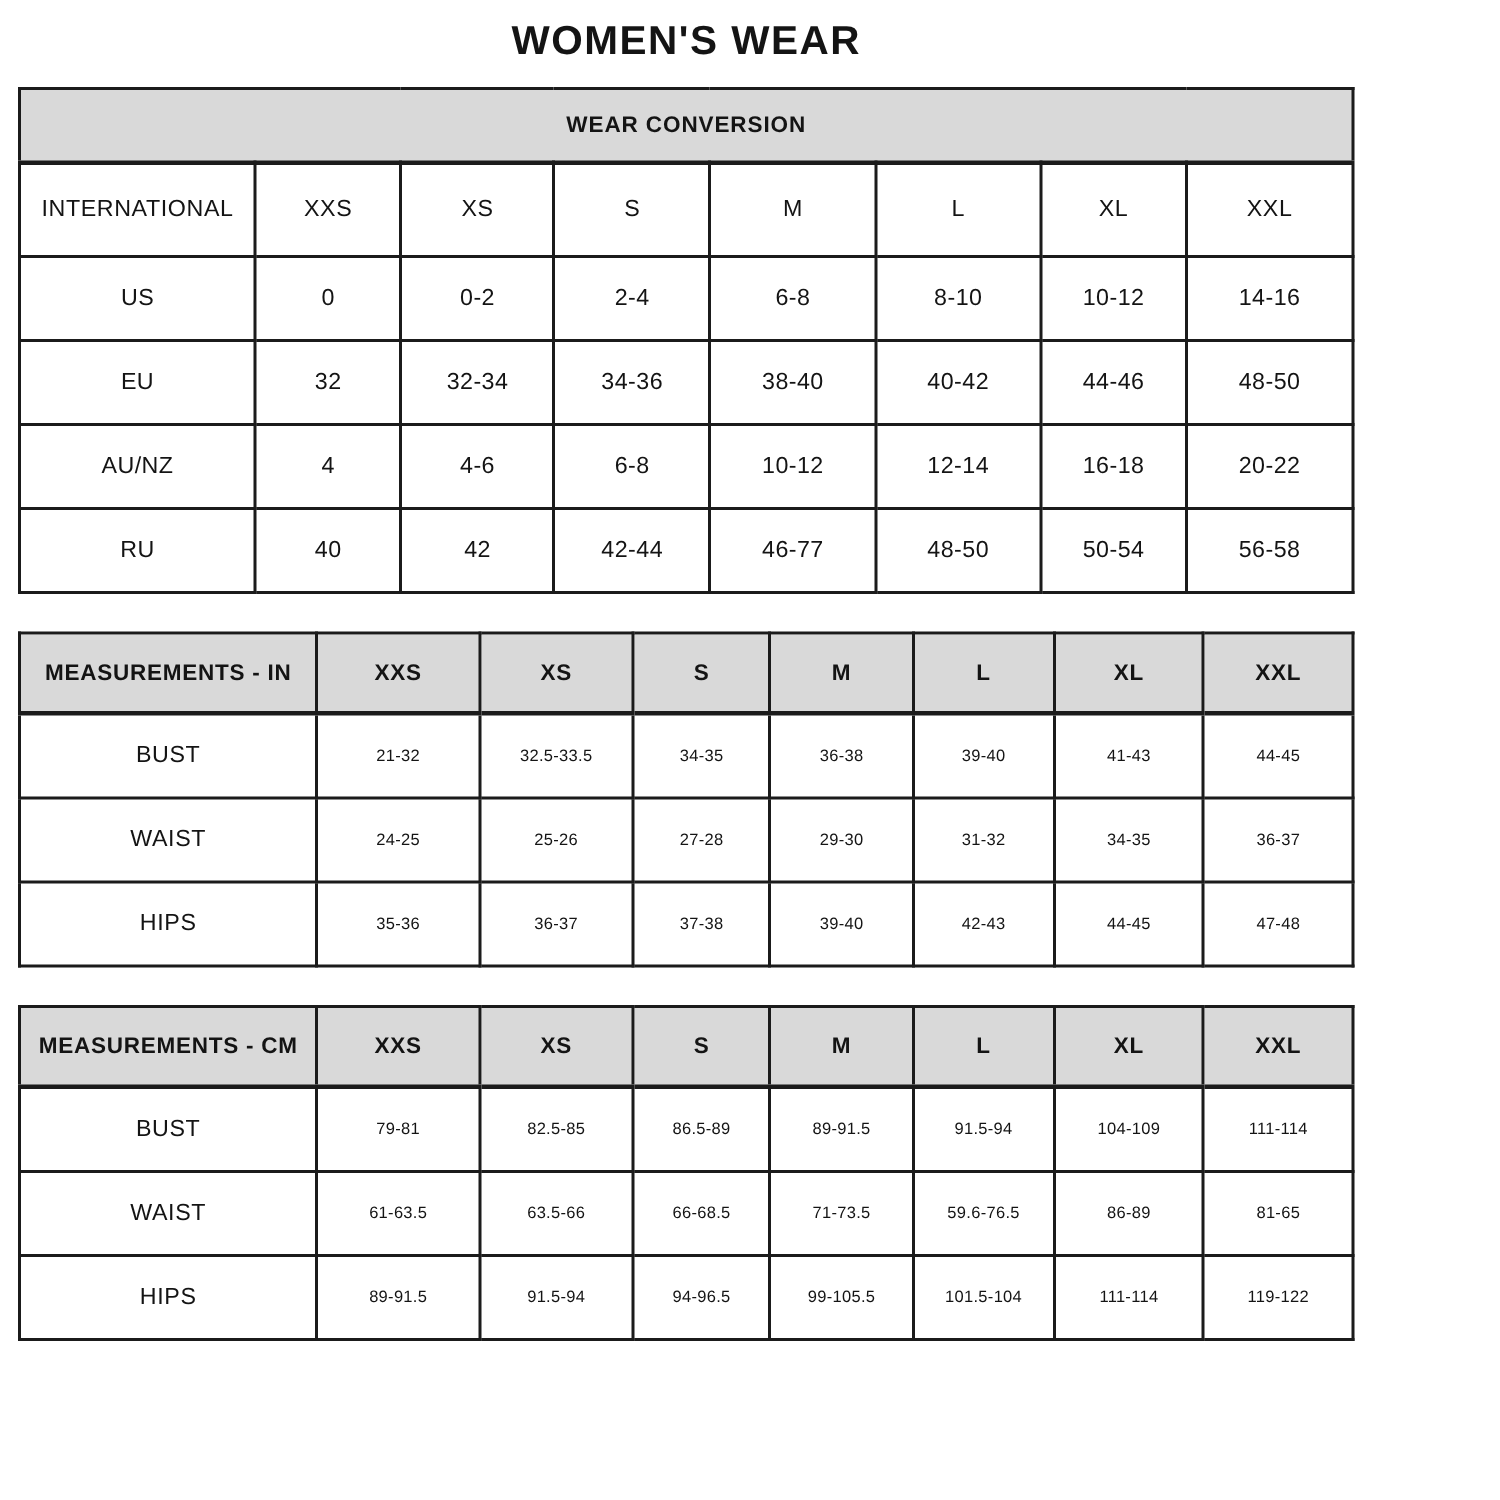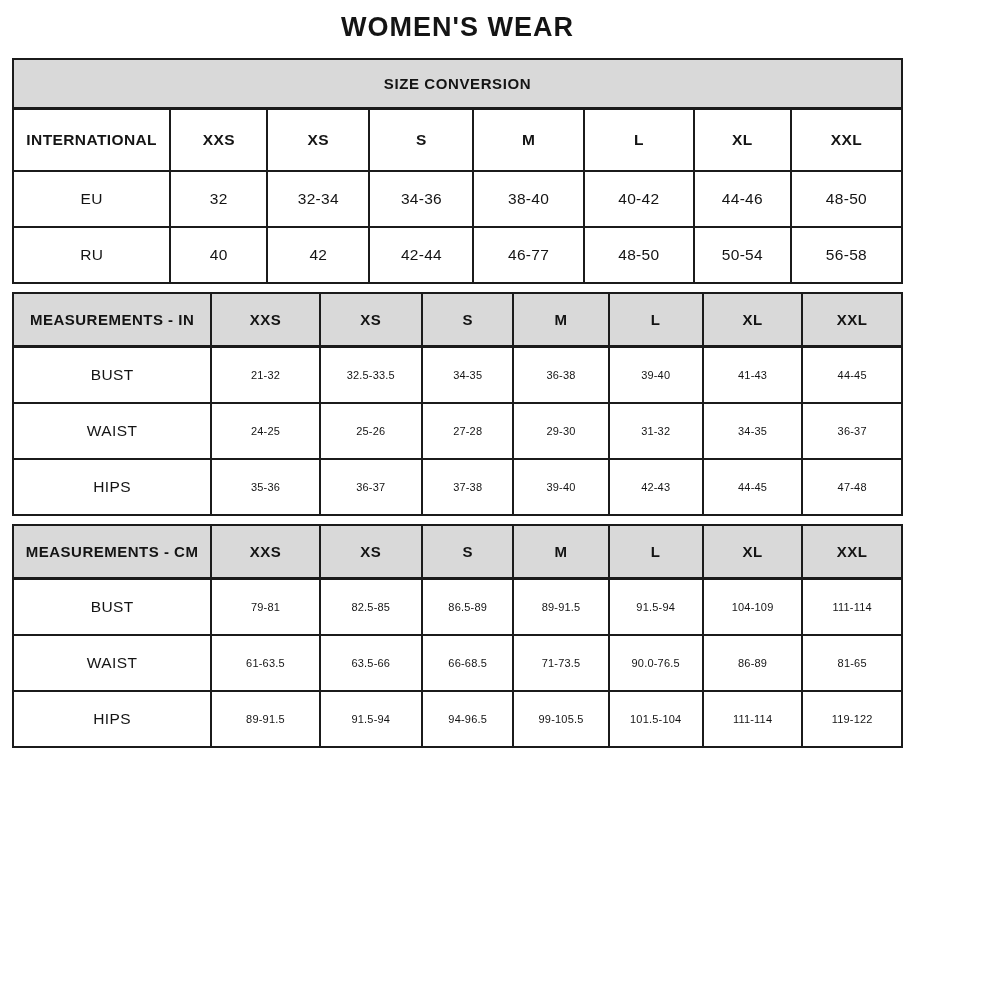--- a/index.html
+++ b/index.html
@@ -42,33 +42,33 @@
   .conv .band th {
     background: #d9d9d9;
     height: 47px;
     font-size: 15px;
     font-weight: 700;
     letter-spacing: 0.6px;
     border-bottom-width: 3px;
   }
   .conv .cols th {
     height: 60px;
-    font-weight: 700;
+    font-weight: 400;
     font-size: 15.5px;
     letter-spacing: 0.4px;
   }
   .conv tbody td {
     height: 54px;
     font-size: 15.5px;
     font-weight: 400;
     letter-spacing: 0.3px;
   }
   
   .meas {
-    margin-top: 8px;
+    margin-top: 25px;
   }
   .meas .band th {
     background: #d9d9d9;
     height: 51px;
     font-size: 15px;
     font-weight: 700;
     letter-spacing: 0.5px;
     border-bottom-width: 3px;
   }
   .meas tbody td {
@@ -96,43 +96,63 @@
         <col style="width:10.9%">
         <col style="width:11.5%">
         <col style="width:11.7%">
       <col style="width:12.4%">
         <col style="width:12.4%">
         <col style="width:10.9%">
         <col style="width:12.5%">
     </colgroup>
     <thead>
       <tr class="band">
-        <th colspan="8">SIZE CONVERSION</th>
+        <th colspan="8">WEAR CONVERSION</th>
       </tr>
       <tr class="cols">
           <th>INTERNATIONAL</th>
           <th>XXS</th>
           <th>XS</th>
           <th>S</th>
           <th>M</th>
           <th>L</th>
           <th>XL</th>
           <th>XXL</th>
         </tr>
     </thead>
     <tbody>
         <tr>
+          <td class="row-label">US</td>
+          <td>0</td>
+          <td>0-2</td>
+          <td>2-4</td>
+          <td>6-8</td>
+          <td>8-10</td>
+          <td>10-12</td>
+          <td>14-16</td>
+        </tr>
+        <tr>
           <td class="row-label">EU</td>
           <td>32</td>
           <td>32-34</td>
           <td>34-36</td>
           <td>38-40</td>
           <td>40-42</td>
           <td>44-46</td>
           <td>48-50</td>
+        </tr>
+        <tr>
+          <td class="row-label">AU/NZ</td>
+          <td>4</td>
+          <td>4-6</td>
+          <td>6-8</td>
+          <td>10-12</td>
+          <td>12-14</td>
+          <td>16-18</td>
+          <td>20-22</td>
         </tr>
         <tr>
           <td class="row-label">RU</td>
           <td>40</td>
           <td>42</td>
           <td>42-44</td>
           <td>46-77</td>
           <td>48-50</td>
           <td>50-54</td>
           <td>56-58</td>
@@ -230,21 +250,21 @@
           <td>91.5-94</td>
           <td>104-109</td>
           <td>111-114</td>
         </tr>
         <tr>
           <td class="row-label">WAIST</td>
           <td>61-63.5</td>
           <td>63.5-66</td>
           <td>66-68.5</td>
           <td>71-73.5</td>
-          <td>90.0-76.5</td>
+          <td>59.6-76.5</td>
           <td>86-89</td>
           <td>81-65</td>
         </tr>
         <tr>
           <td class="row-label">HIPS</td>
           <td>89-91.5</td>
           <td>91.5-94</td>
           <td>94-96.5</td>
           <td>99-105.5</td>
           <td>101.5-104</td>

